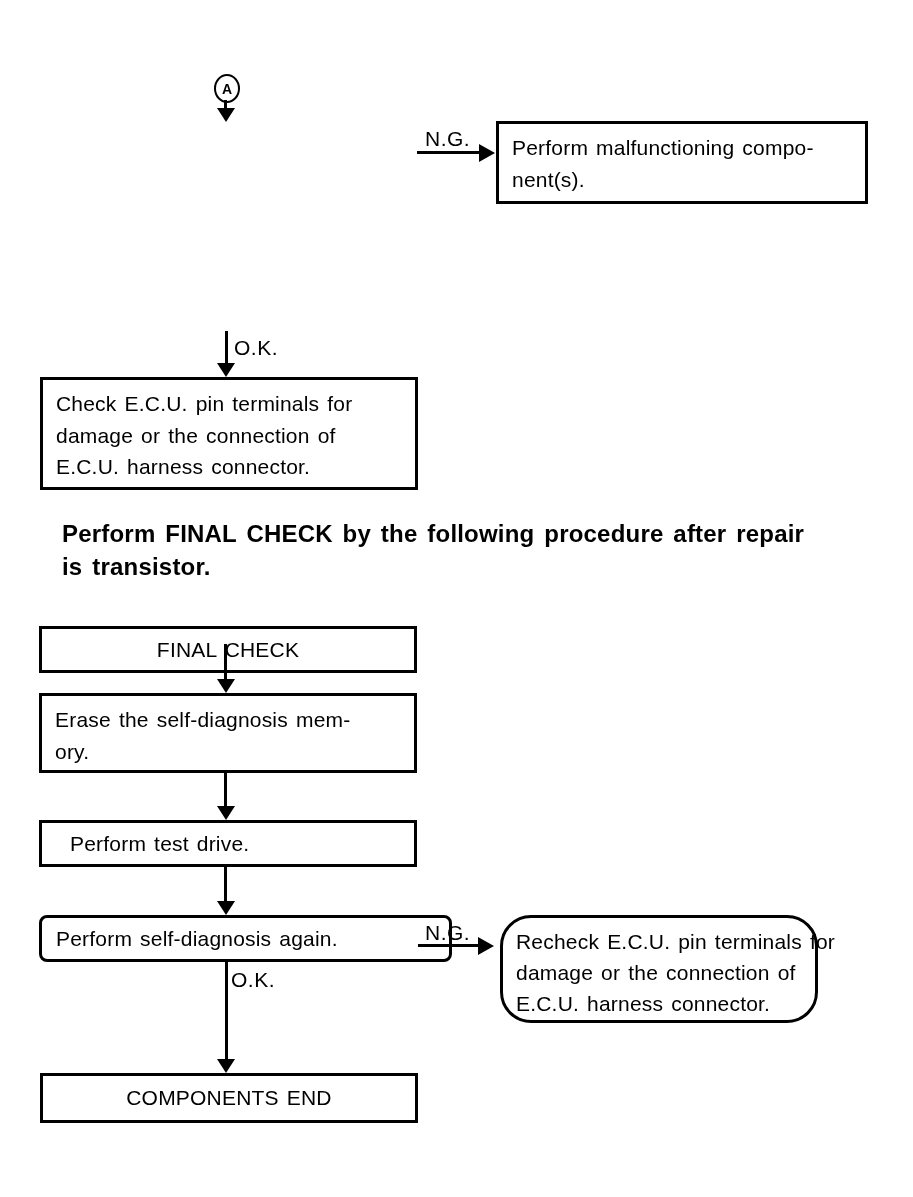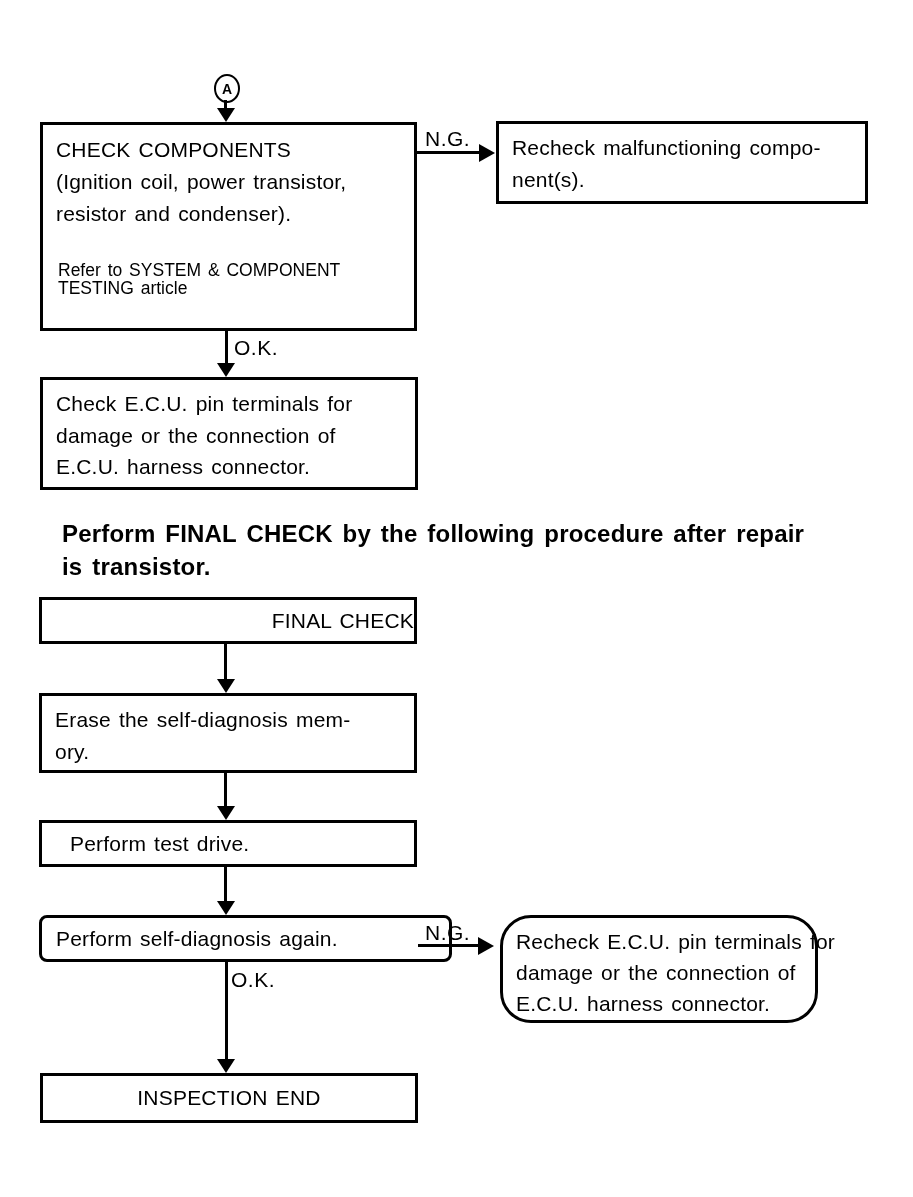--- a/index.html
+++ b/index.html
@@ -70,55 +70,46 @@
 <body>
 
 <div class="page">
 
   <div class="connector-badge">
     <span>A</span>
   </div>
   <div class="shaft" style="left:224px; top:100px; width:3px; height:12px;"></div>
   <div class="ah-down" style="left:217px; top:108px;"></div>
 
-  <div class="box multiline" style="left:40px; top:122px; width:377px; height:209px; padding-top:9px;">
-    <div class="bline">CHECK COMPONENTS</div>
-    <div class="bline">(Ignition coil, power transistor,</div>
-    <div class="bline">resistor and condenser).</div>
-    <div class="note">
-      <div class="nline">Refer to SYSTEM &amp; COMPONENT</div>
-      <div class="nline">TESTING article</div>
-    </div>
-  </div>
 
   <div class="lbl" style="left:425px; top:127px;">N.G.</div>
   <div class="shaft" style="left:417px; top:151px; width:64px; height:3px;"></div>
   <div class="ah-right" style="left:479px; top:144px;"></div>
 
   <div class="box multiline" style="left:496px; top:121px; width:372px; height:83px;">
-    <div class="bline">Recheck malfunctioning compo-</div>
+    <div class="bline">Perform malfunctioning compo-</div>
     <div class="bline">nent(s).</div>
   </div>
 
   <div class="shaft" style="left:225px; top:331px; width:3px; height:34px;"></div>
   <div class="ah-down" style="left:217px; top:363px;"></div>
   <div class="lbl" style="left:234px; top:336px;">O.K.</div>
 
   <div class="box multiline" style="left:40px; top:377px; width:378px; height:113px;">
     <div class="bline" style="line-height:31.5px;">Check E.C.U. pin terminals for</div>
     <div class="bline" style="line-height:31.5px;">damage or the connection of</div>
     <div class="bline" style="line-height:31.5px;">E.C.U. harness connector.</div>
   </div>
 
   <div class="heading">
     <div class="hline">Perform FINAL CHECK by the following procedure after repair</div>
     <div class="hline">is transistor.</div>
   </div>
 
-  <div class="box single centered" style="left:39px; top:597px; width:378px; height:47px;justify-content:flex-end;">
+  <div class="box single centered" style="left:39px; top:626px; width:378px; height:47px;">
     <span>FINAL CHECK</span>
   </div>
 
   <div class="shaft" style="left:224px; top:644px; width:3px; height:37px;"></div>
   <div class="ah-down" style="left:217px; top:679px;"></div>
 
   <div class="box multiline" style="left:39px; top:693px; width:378px; height:80px;">
     <div class="bline">Erase the self-diagnosis mem-</div>
     <div class="bline">ory.</div>
   </div>
@@ -145,16 +136,16 @@
     <div class="bline" style="line-height:31px;">Recheck E.C.U. pin terminals for</div>
     <div class="bline" style="line-height:31px;">damage or the connection of</div>
     <div class="bline" style="line-height:31px;">E.C.U. harness connector.</div>
   </div>
 
   <div class="shaft" style="left:225px; top:962px; width:3px; height:97px;"></div>
   <div class="ah-down" style="left:217px; top:1059px;"></div>
   <div class="lbl" style="left:231px; top:968px;">O.K.</div>
 
   <div class="box single centered" style="left:40px; top:1073px; width:378px; height:50px;">
-    <span>INSPECTION END</span>
+    <span>COMPONENTS END</span>
   </div>
 
 </div>
 
 </body></html>

